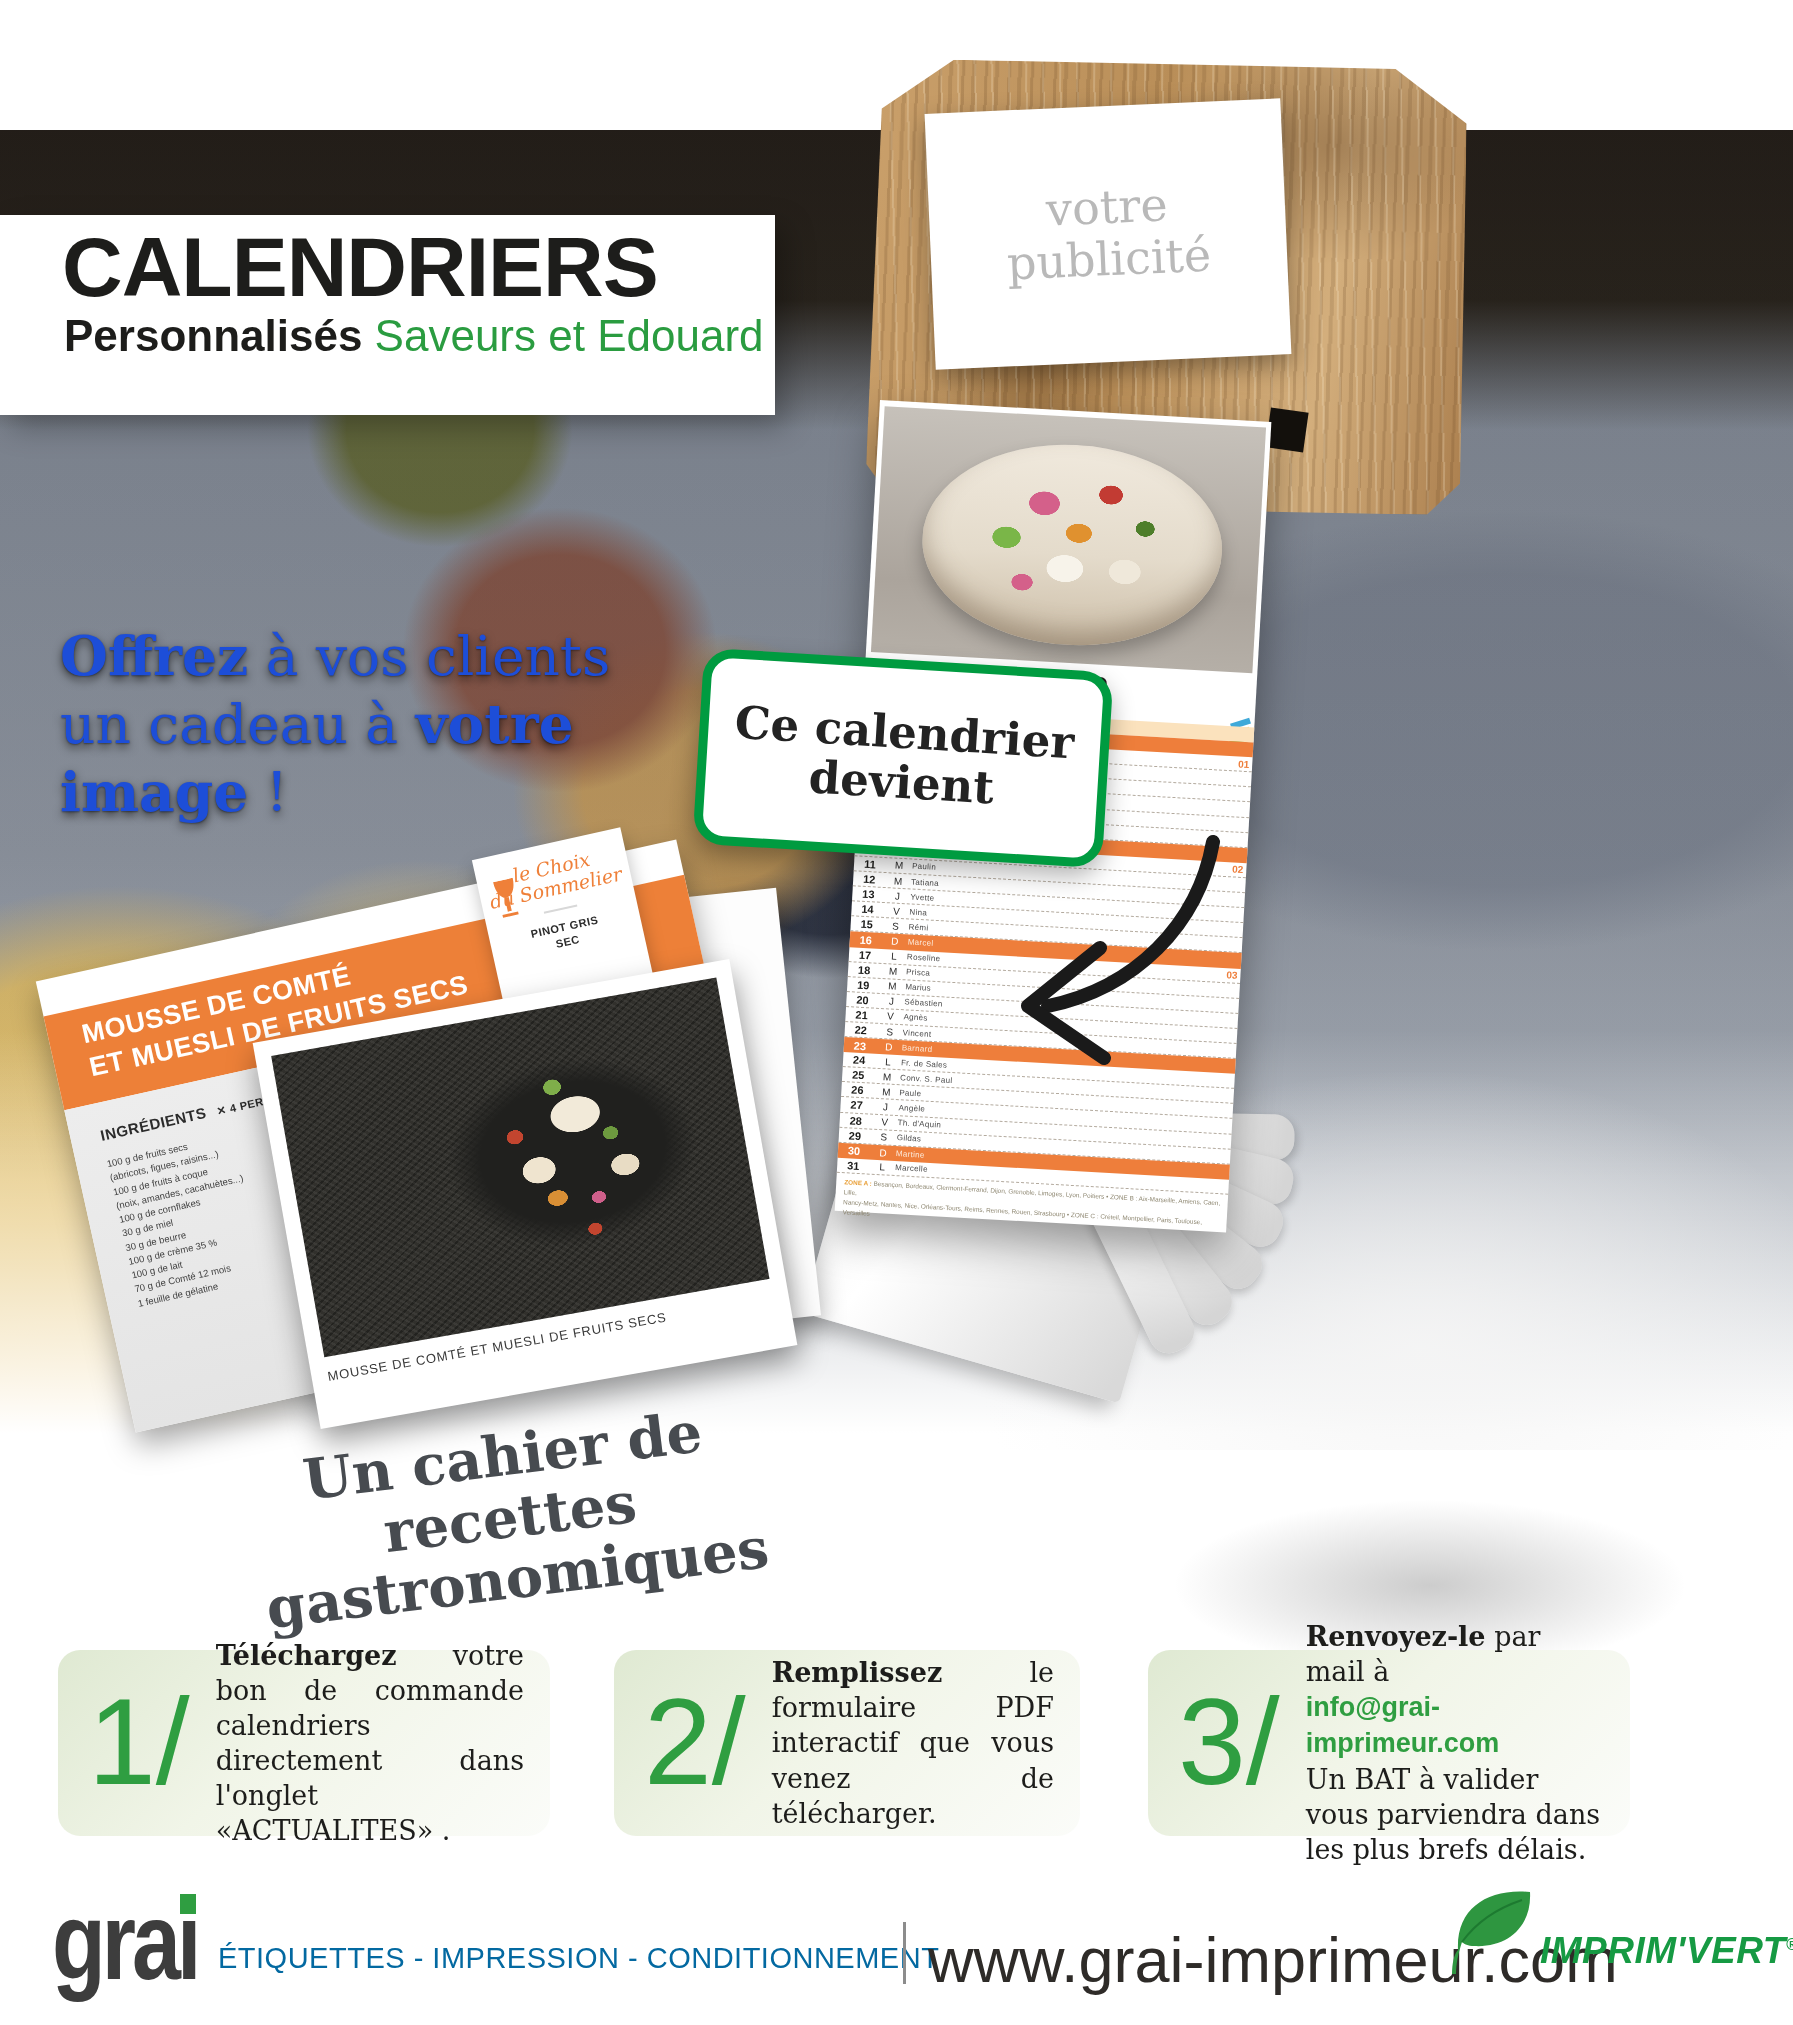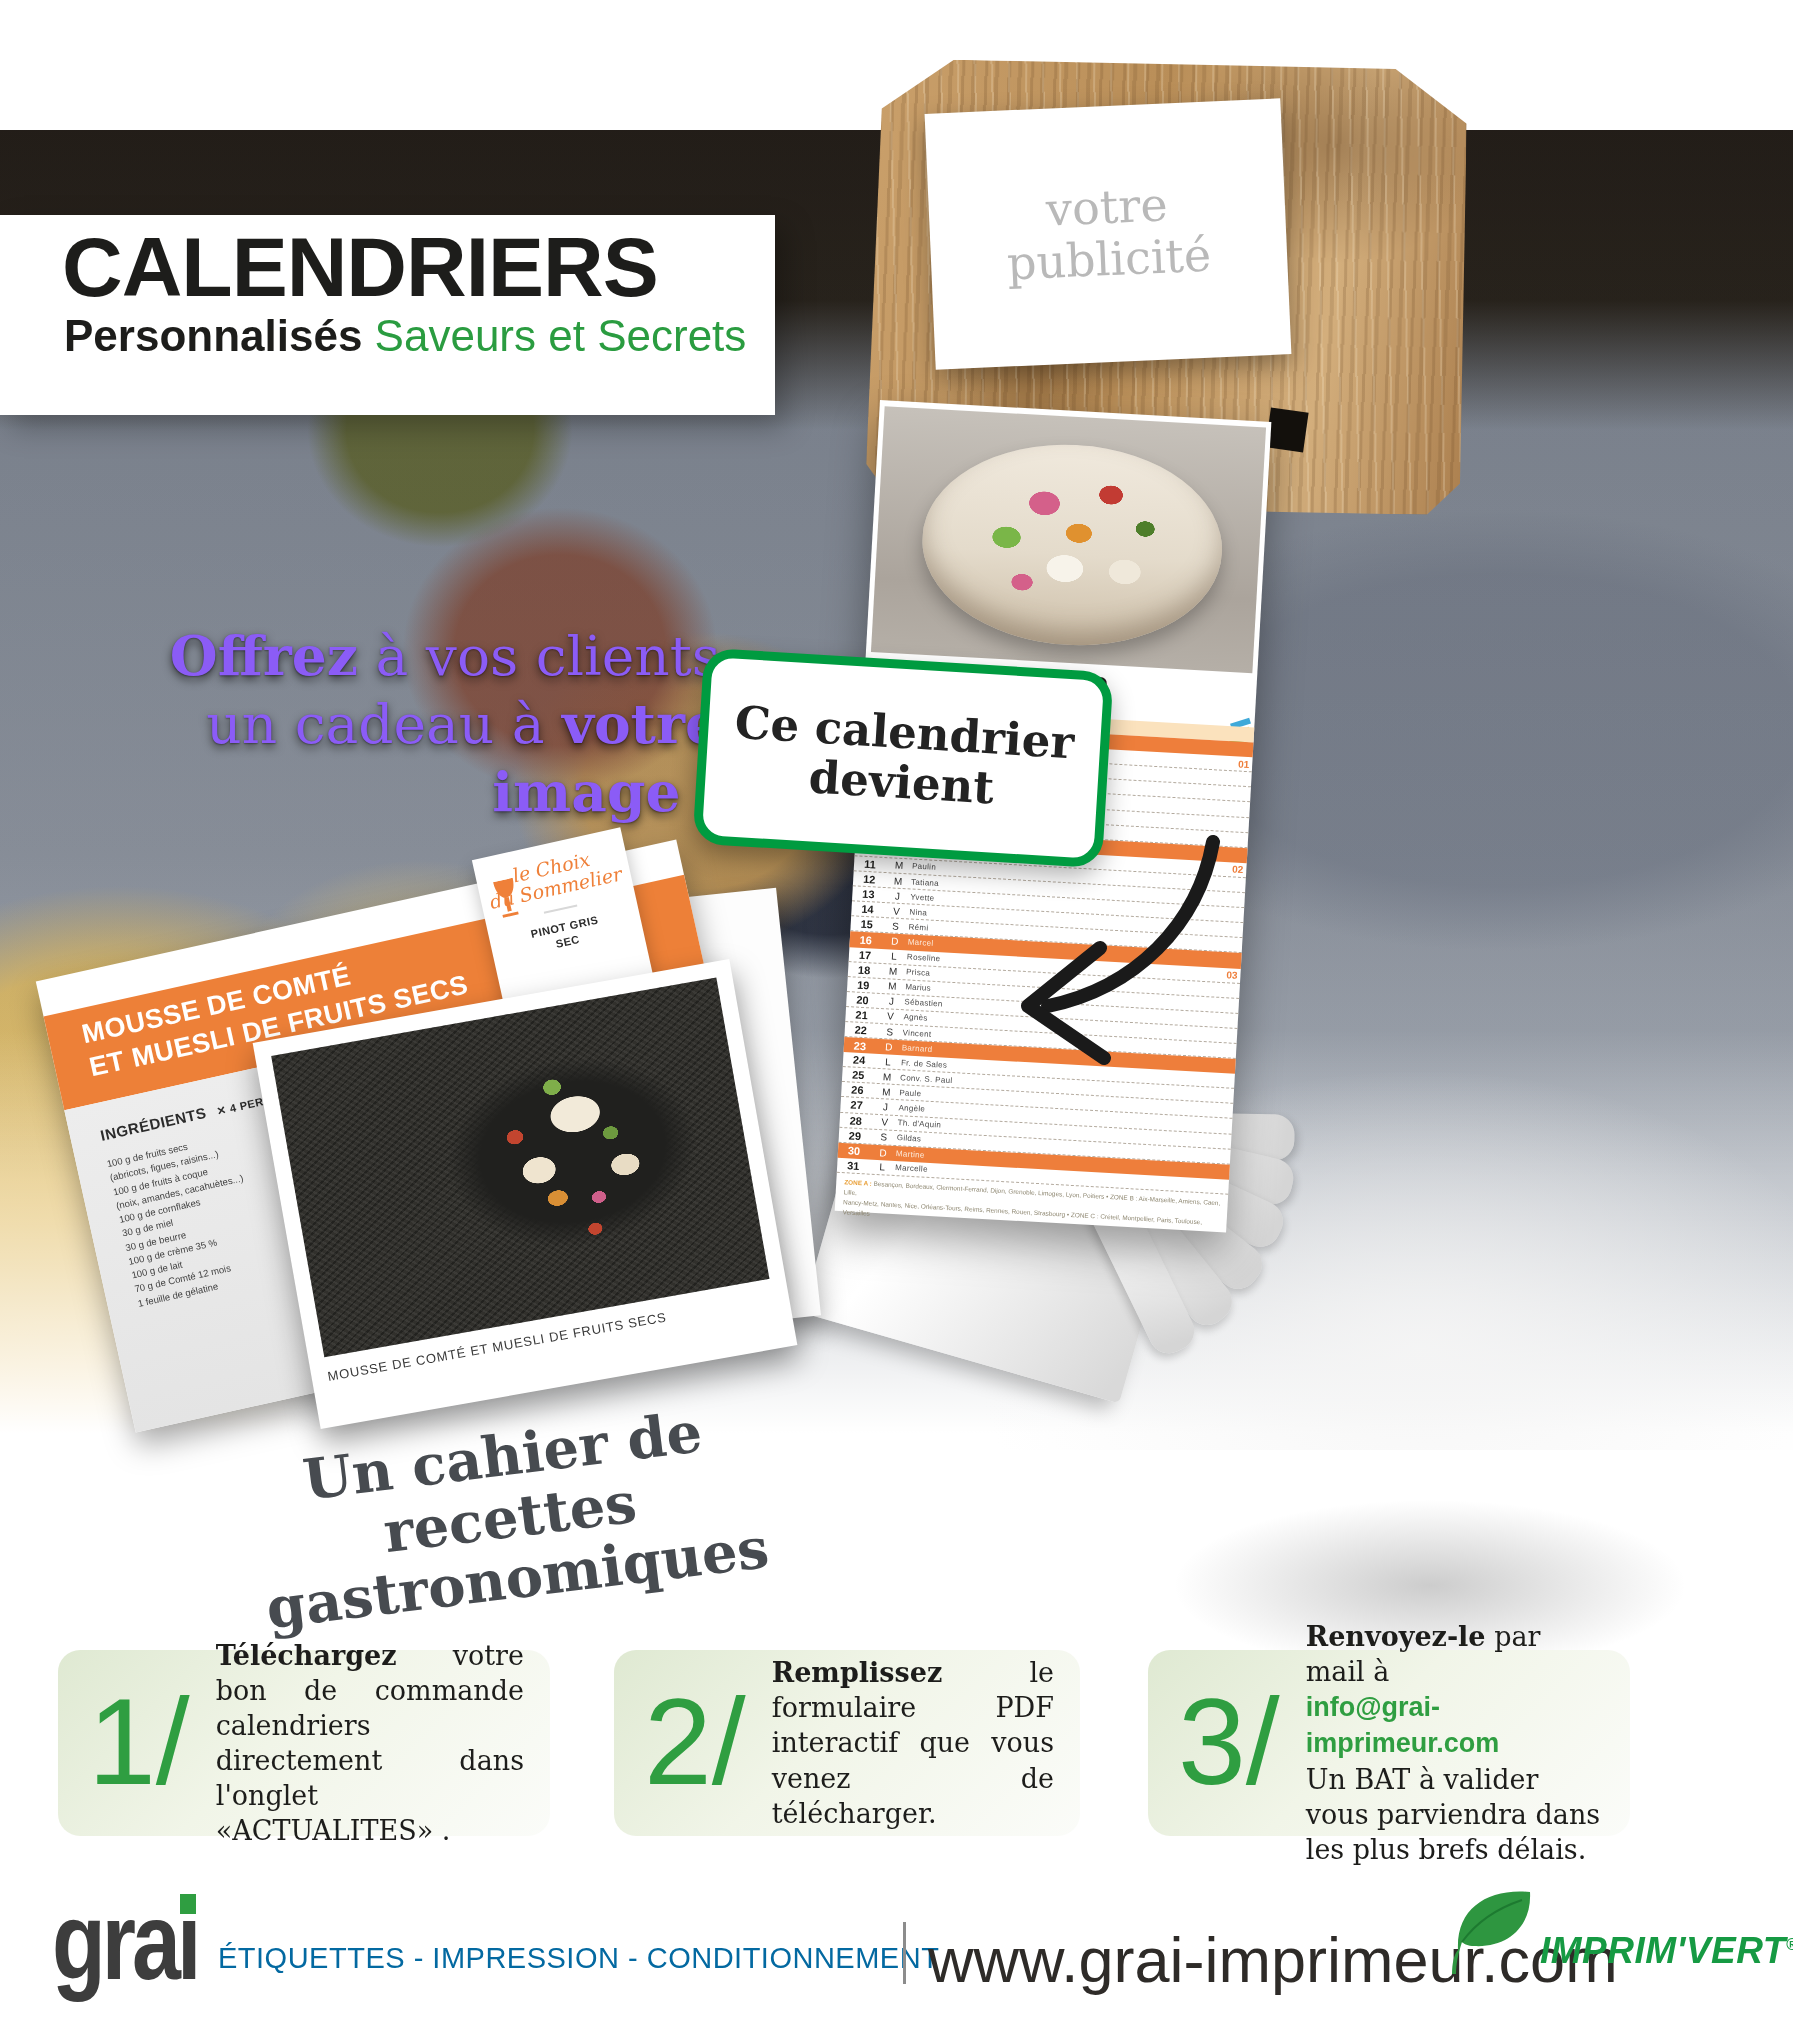--- a/index.html
+++ b/index.html
@@ -30,21 +30,21 @@
 
   
   .title-box{left:0;top:215px;width:775px;height:200px;background:#ffffff;z-index:6;
     box-shadow:10px 12px 28px rgba(0,0,0,.28);}
   .title-box h1{margin:10px 0 0 62px;font-size:84px;line-height:1.0;font-weight:800;
     letter-spacing:-1px;color:#1d1d1b;font-family:"Liberation Sans",sans-serif;}
   .subtitle{margin:2px 0 0 64px;font-size:44px;font-weight:700;color:#1d1d1b;}
   .subtitle .green{color:#2a9c40;font-weight:400;}
 
   
-  .offer{left:60px;top:622px;width:660px;z-index:6;text-align:right;color:#8b5cf6;
+  .offer{left:60px;top:622px;width:660px;z-index:6;text-align:left;color:#1d4ed8;
     font-family:"DejaVu Serif",serif;font-size:55px;line-height:1.22;
     text-shadow:0 4px 10px rgba(0,0,0,.6),0 1px 2px rgba(0,0,0,.4);}
   .offer b{font-weight:700;}
 
   
   .wood-board{left:868px;top:62px;width:597px;height:450px;z-index:3;transform:rotate(.6deg);
     clip-path:polygon(2% 11%, 14% 0%, 88% 1%, 100% 13%, 99.5% 93%, 94% 100%, 5% 99%, 0% 90%);
     background:
       repeating-linear-gradient(92deg, rgba(101,67,33,.20) 0 3px, rgba(0,0,0,0) 3px 10px, rgba(80,50,20,.14) 10px 14px, rgba(0,0,0,0) 14px 23px),
       repeating-linear-gradient(88deg, rgba(255,244,220,.22) 0 2px, rgba(0,0,0,0) 2px 17px),
@@ -204,21 +204,21 @@
 
   <div class="abs photo-bg"></div>
   <div class="abs photo-dim"></div>
   <div class="abs photo-fade"></div>
   <div class="abs photo-fade-right"></div>
 
   <div class="abs title-box">
     <h1>CALENDRIERS</h1>
     <div class="subtitle">
       <span>Personnalisés</span>
-      <span class="green">Saveurs et Secrets</span>
+      <span class="green">Saveurs et Edouard</span>
     </div>
   </div>
 
   <div class="abs offer">
     <div><b>Offrez</b><span> à vos clients</span></div>
     <div><span>un cadeau à </span><b>votre image</b><span> !</span></div>
   </div>
 
   <div class="abs wood-board"></div>
   <div class="abs ad-card">

